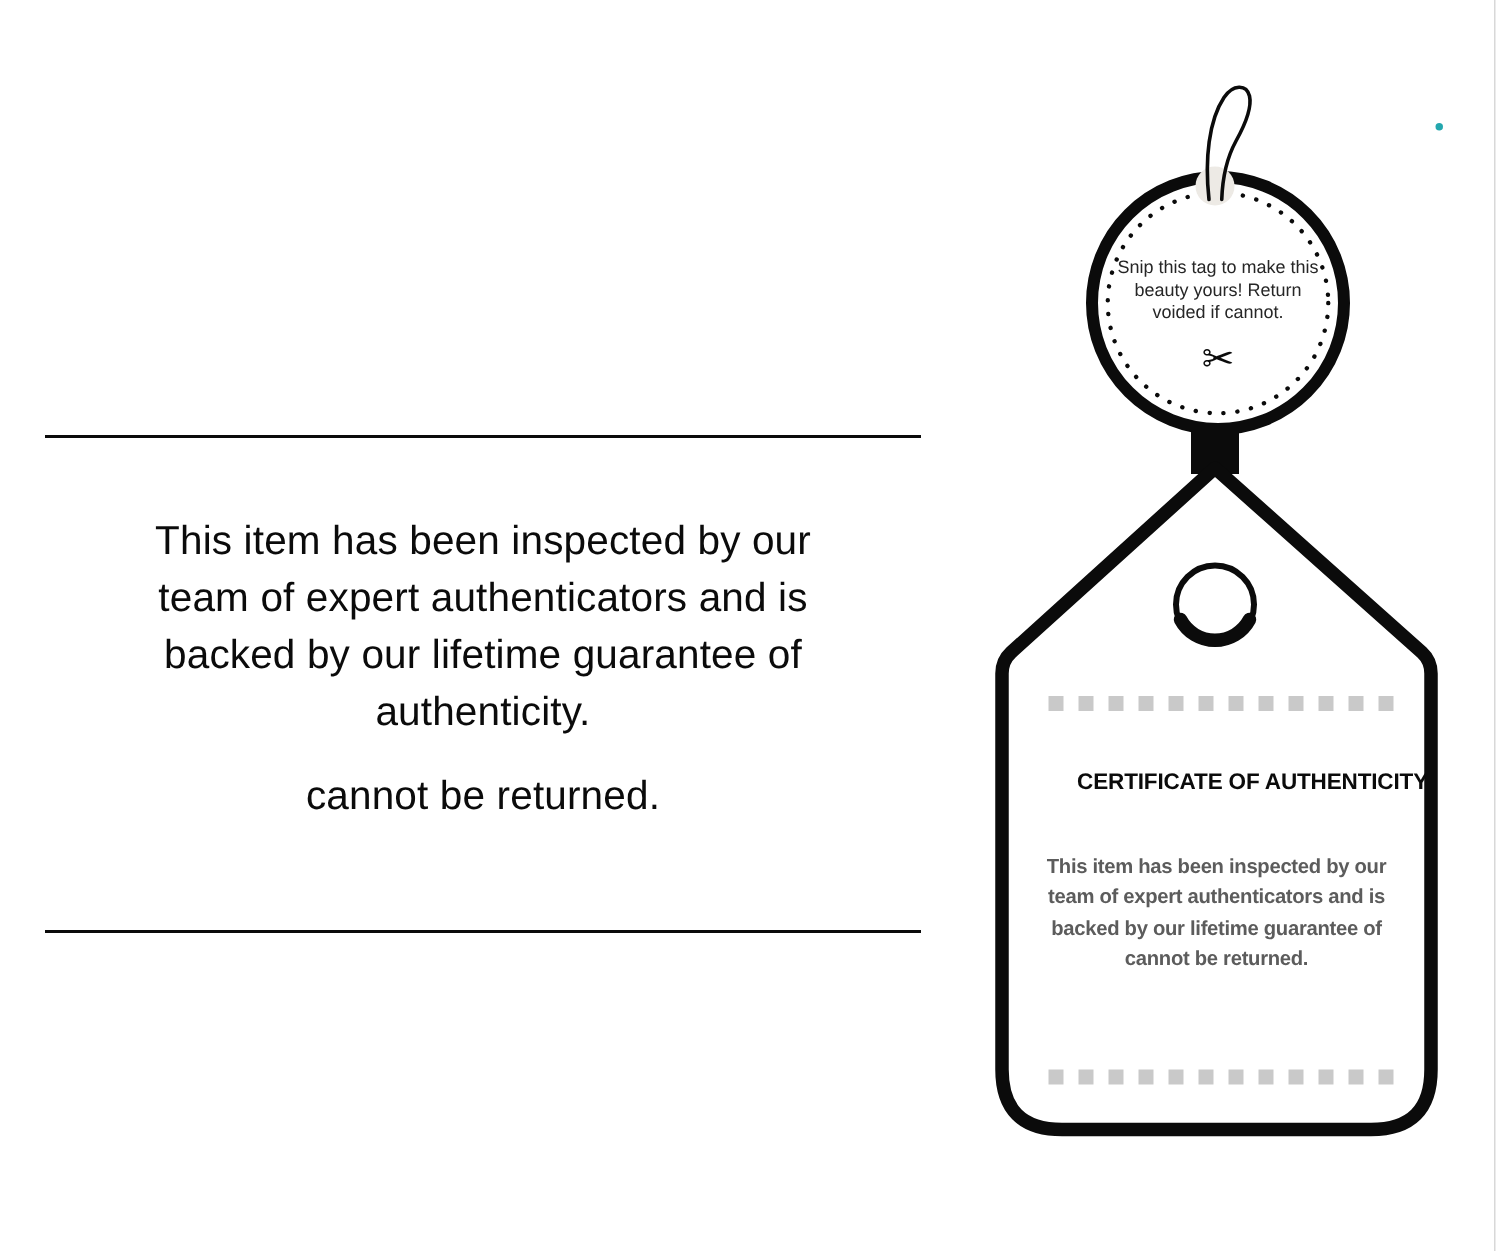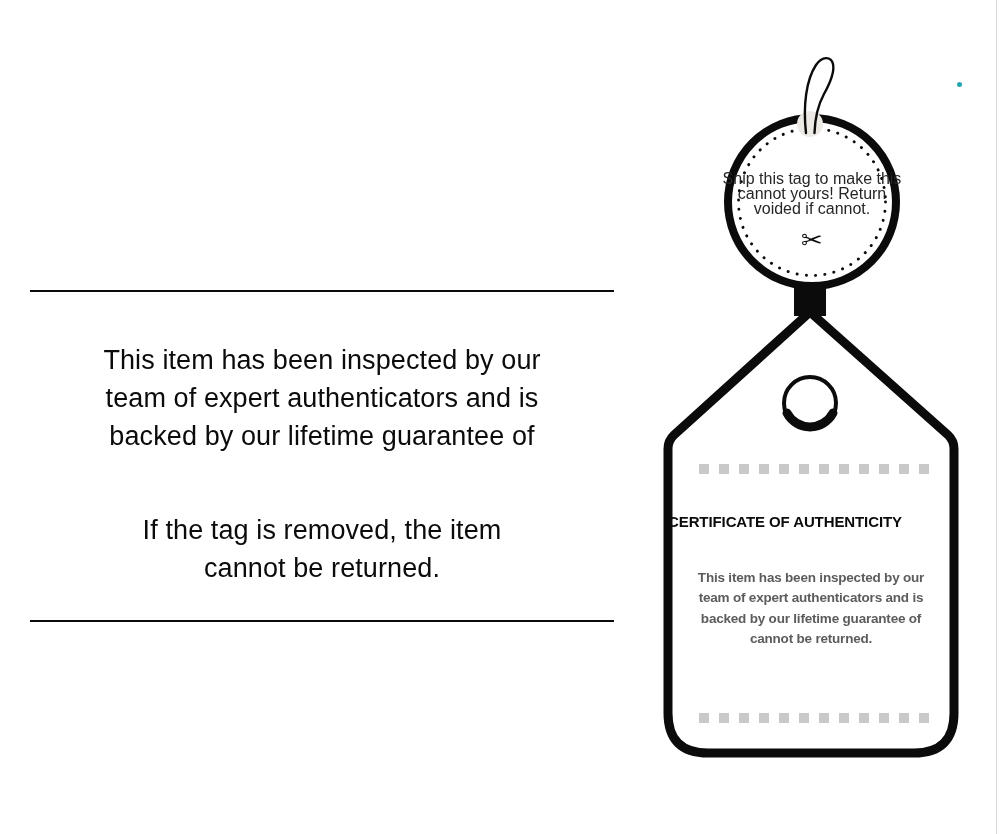--- a/index.html
+++ b/index.html
@@ -55,35 +55,35 @@
                stroke-linejoin: round; }
   .hole      { fill: none; stroke: var(--ink,#0b0b0b); stroke-width: 4; }
   .hole-shade{ fill: none; stroke: var(--ink,#0b0b0b); stroke-width: 9; stroke-linecap: round; }
   .dashrow   { stroke: var(--dash,#c9c9c9); stroke-width: 10; stroke-dasharray: 10 10; }
 
   
   .snip-note {
     position: absolute;
     left: 712px; top: 171px; width: 200px;
     text-align: center;
-    font-size: 16px; line-height: 15.2px;
+    font-size: 12px; line-height: 15.2px;
     color: var(--noteink, #262626);
   }
   .scissors {
     position: absolute;
     left: 712px; top: 227px; width: 200px;
     text-align: center;
     font-size: 26px; line-height: 26px;
     color: var(--ink, #0b0b0b);
     font-family: "DejaVu Sans", sans-serif;
   }
   .cert-title {
     position: absolute;
-    left: 668px; top: 513px; width: 250px;
-    text-align: left;
+    left: 702px; top: 513px; width: 250px;
+    text-align: right;
     font-size: 15px; line-height: 18px; font-weight: bold;
     letter-spacing: -0.1px;
     color: var(--ink, #0b0b0b);
   }
   .cert-body {
     position: absolute;
     left: 686px; top: 568px; width: 250px;
     text-align: center;
     font-size: 13.5px; line-height: 20.4px; font-weight: bold;
     letter-spacing: -0.2px;
@@ -109,24 +109,24 @@
 <body>
 
 <div class="canvas">
 
   <div class="rule rule-top"></div>
 
   <div class="left-copy p1">
     <div>This item has been inspected by our</div>
     <div>team of expert authenticators and is</div>
     <div>backed by our lifetime guarantee of</div>
+    <div>authenticity.</div>
   </div>
 
   <div class="left-copy p2">
-    <div>If the tag is removed, the item</div>
     <div>cannot be returned.</div>
   </div>
 
   <div class="rule rule-bottom"></div>
 
   <svg class="tag-art" viewBox="640 40 340 740" xmlns="http://www.w3.org/2000/svg">
 
     <circle class="ring" cx="812" cy="202" r="84"></circle>
     <circle class="dotring" cx="812" cy="202" r="73.5"></circle>
 
@@ -139,21 +139,21 @@
 
     <circle class="hole" cx="810" cy="403" r="26"></circle>
     <path class="hole-shade" d="M 787 413 A 26 26 0 0 0 833 413"></path>
 
     <line class="dashrow" x1="699" y1="469" x2="929" y2="469"></line>
     <line class="dashrow" x1="699" y1="718" x2="929" y2="718"></line>
   </svg>
 
   <div class="snip-note">
     <div>Snip this tag to make this</div>
-    <div>cannot yours! Return</div>
+    <div>beauty yours! Return</div>
     <div>voided if cannot.</div>
   </div>
   <div class="scissors">✂</div>
 
   <div class="cert-title">CERTIFICATE OF AUTHENTICITY</div>
   <div class="cert-body">
     <div>This item has been inspected by our</div>
     <div>team of expert authenticators and is</div>
     <div>backed by our lifetime guarantee of</div>
     <div>cannot be returned.</div>

